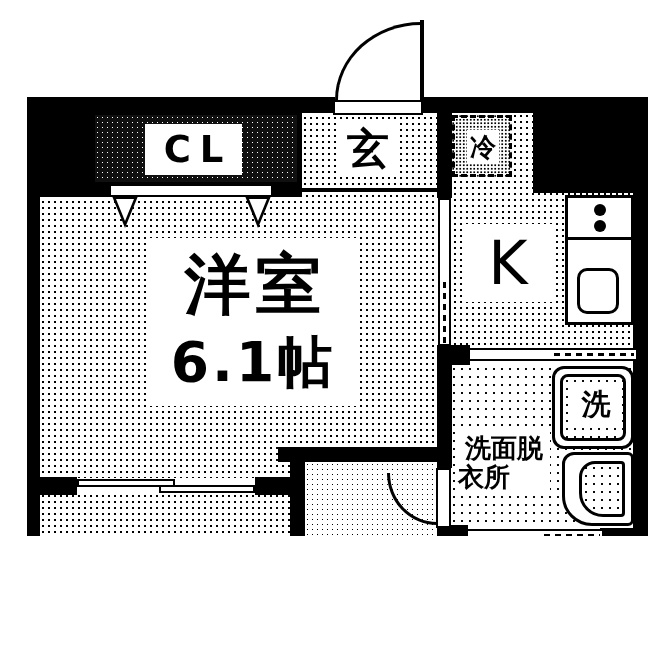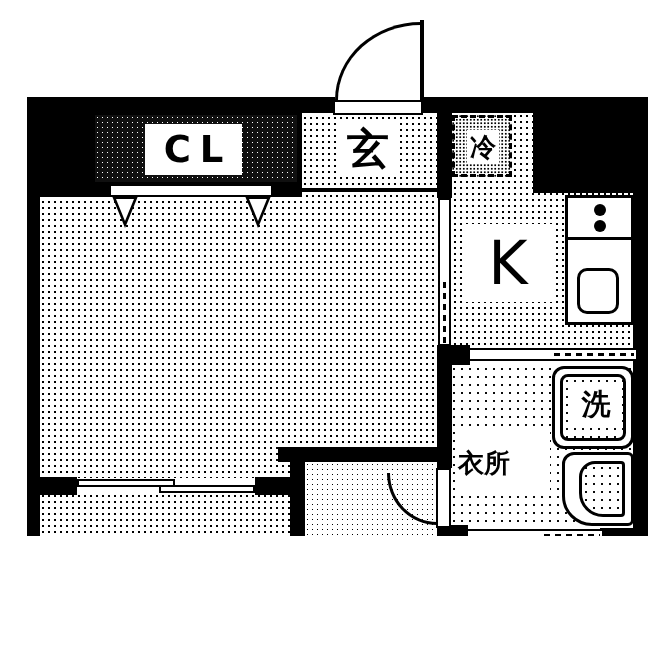--- a/index.html
+++ b/index.html
@@ -97,20 +97,21 @@
 
   <div class="abs slide" style="left:438px;top:198px;width:13px;height:148px;">
     <div class="abs dash-v" style="left:3px;top:82px;width:3px;height:62px;"></div>
   </div>
 
   <div class="abs slide" style="left:468px;top:348px;width:170px;height:13px;">
     <div class="abs dash-h" style="left:84px;top:3px;width:80px;height:3px;"></div>
   </div>
 
   <div class="abs whitebox" style="left:458px;top:432px;width:92px;height:62px;flex-direction:column;">
+    <span class="lbl" style="font-size:26px;line-height:29px;">洗面脱</span>
     <span class="lbl" style="font-size:26px;line-height:29px;align-self:flex-start;">衣所</span>
   </div>
   <div class="abs" style="left:552px;top:366px;width:82px;height:83px;background:#fff;border:3px solid #000;border-radius:12px;">
     <div class="abs dots-light" style="left:5px;top:5px;width:66px;height:67px;border:3px solid #000;border-radius:8px;"></div>
     <div class="abs whitebox" style="left:19px;top:15px;width:44px;height:40px;">
       <span class="lbl" style="font-size:29px;">洗</span>
     </div>
   </div>
   <div class="abs" style="left:562px;top:452px;width:72px;height:74px;background:#fff;border:3px solid #000;border-radius:12px 6px 6px 30px;">
     <div class="abs dots-light" style="left:14px;top:6px;width:46px;height:56px;border:3px solid #000;border-radius:16px 4px 4px 24px;"></div>
@@ -126,14 +127,18 @@
   </div>
 
   <div class="abs" style="left:541px;top:546px;width:26px;height:13px;background:#fff;border:2px solid #000;border-radius:2px;"></div>
   <div class="abs dots-light" style="left:562px;top:551px;width:35px;height:65px;border:3px solid #000;"></div>
   <div class="abs dots-light" style="left:497px;top:556px;width:72px;height:55px;border:3px solid #000;border-radius:50%;"></div>
 
   <div class="abs" style="left:77px;top:479px;width:178px;height:14px;background:#fff;"></div>
   <div class="abs" style="left:77px;top:479px;width:98px;height:8px;background:#fff;border:2px solid #000;"></div>
   <div class="abs" style="left:159px;top:485px;width:96px;height:8px;background:#fff;border:2px solid #000;"></div>
 
+  <div class="abs whitebox" style="left:148px;top:238px;width:210px;height:168px;flex-direction:column;">
+    <span class="lbl" style="font-size:66px;letter-spacing:5px;margin-left:5px;line-height:80px;">洋室</span>
+    <span class="lbl" style="font-size:55px;letter-spacing:3px;line-height:74px;">6.1帖</span>
+  </div>
 
 </div>
 
 </body></html>

